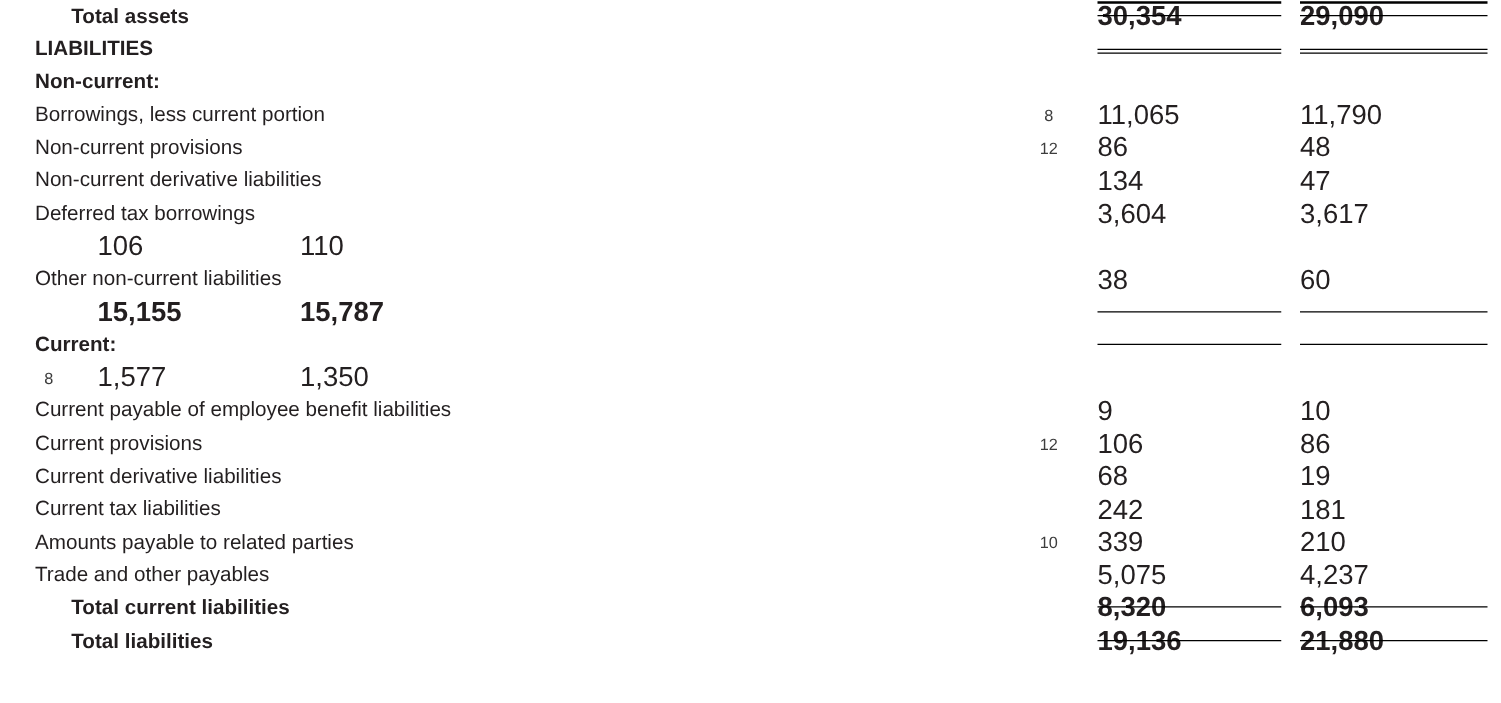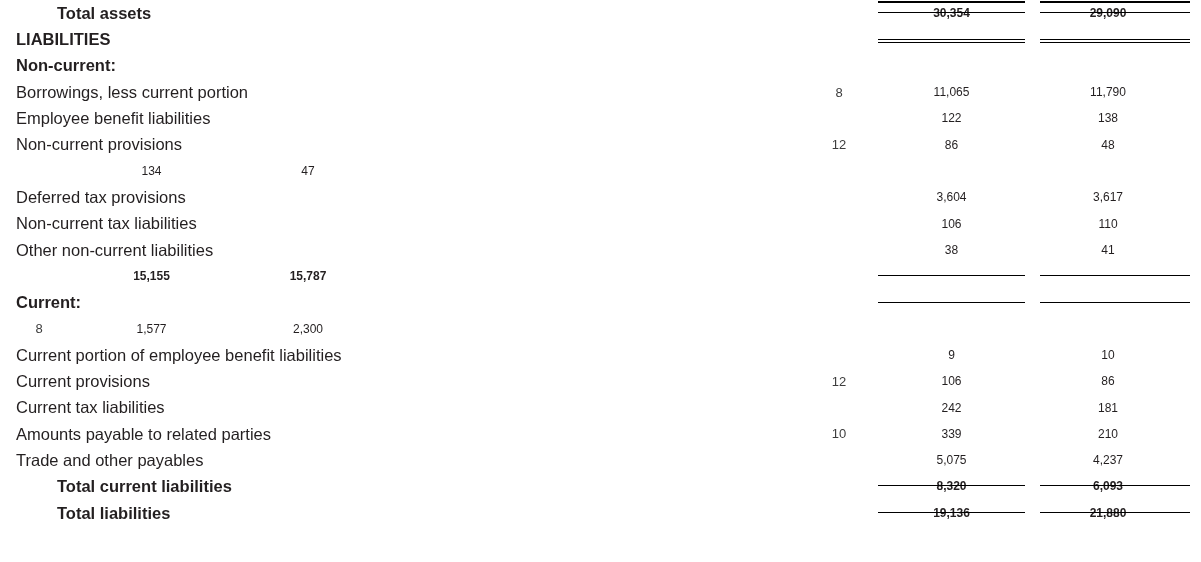--- a/index.html
+++ b/index.html
@@ -25,42 +25,42 @@
   .row {
     position: relative;
     height: 26.3px;
     display: flex;
     align-items: center;
     box-sizing: border-box;
   }
 
   .cell-label {
     flex: 0 0 800px;
-    padding-left: 16px;
+    padding-left: 28px;
     box-sizing: border-box;
     font-size: 16.5px;
     line-height: 1;
     white-space: nowrap;
   }
   .cell-label.indent {
     padding-left: 57px;
   }
 
   .cell-note {
     flex: 0 0 78px;
     text-align: center;
     font-size: 13px;
     line-height: 1;
     color: #3d3d3d;
   }
 
   .cell-num {
     flex: 0 0 147px;
-    text-align: center;
-    font-size: 12px;
+    text-align: left;
+    font-size: 22px;
     line-height: 1;
     box-sizing: border-box;
   }
   .cell-num.c1 { padding-right: 0px; }
   .cell-num.c2 { margin-left: 15px; padding-right: 11px; }
 
   .bold { font-weight: bold; }
 
   
   .rules {
@@ -134,53 +134,47 @@
         <div class="cell-num c1"></div>
         <div class="cell-num c2"></div>
       </div>
       <div class="row">
         <div class="cell-label">Borrowings, less current portion</div>
         <div class="cell-note">8</div>
         <div class="cell-num c1">11,065</div>
         <div class="cell-num c2">11,790</div>
       </div>
       <div class="row">
-        <div class="cell-label">Employee benefit liabilities</div>
-        <div class="cell-note"></div>
-        <div class="cell-num c1">122</div>
-        <div class="cell-num c2">138</div>
-      </div>
-      <div class="row">
         <div class="cell-label">Non-current provisions</div>
         <div class="cell-note">12</div>
         <div class="cell-num c1">86</div>
         <div class="cell-num c2">48</div>
       </div>
       <div class="row">
+        <div class="cell-label">Non-current derivative liabilities</div>
         <div class="cell-note"></div>
         <div class="cell-num c1">134</div>
         <div class="cell-num c2">47</div>
       </div>
       <div class="row">
-        <div class="cell-label">Deferred tax provisions</div>
+        <div class="cell-label">Deferred tax borrowings</div>
         <div class="cell-note"></div>
         <div class="cell-num c1">3,604</div>
         <div class="cell-num c2">3,617</div>
       </div>
       <div class="row">
-        <div class="cell-label">Non-current tax liabilities</div>
         <div class="cell-note"></div>
         <div class="cell-num c1">106</div>
         <div class="cell-num c2">110</div>
       </div>
       <div class="row">
         <div class="cell-label">Other non-current liabilities</div>
         <div class="cell-note"></div>
         <div class="cell-num c1">38</div>
-        <div class="cell-num c2">41</div>
+        <div class="cell-num c2">60</div>
       </div>
       <div class="row">
         <div class="cell-note"></div>
         <div class="cell-num c1 bold">15,155</div>
         <div class="cell-num c2 bold">15,787</div>
         <div class="rules">
           <div class="rule col1 top"></div>
           <div class="rule col1 bottom"></div>
           <div class="rule col2 top"></div>
           <div class="rule col2 bottom"></div>
@@ -188,35 +182,41 @@
       </div>
       <div class="row">
         <div class="cell-label bold">Current:</div>
         <div class="cell-note"></div>
         <div class="cell-num c1"></div>
         <div class="cell-num c2"></div>
       </div>
       <div class="row">
         <div class="cell-note">8</div>
         <div class="cell-num c1">1,577</div>
-        <div class="cell-num c2">2,300</div>
-      </div>
-      <div class="row">
-        <div class="cell-label">Current portion of employee benefit liabilities</div>
+        <div class="cell-num c2">1,350</div>
+      </div>
+      <div class="row">
+        <div class="cell-label">Current payable of employee benefit liabilities</div>
         <div class="cell-note"></div>
         <div class="cell-num c1">9</div>
         <div class="cell-num c2">10</div>
       </div>
       <div class="row">
         <div class="cell-label">Current provisions</div>
         <div class="cell-note">12</div>
         <div class="cell-num c1">106</div>
         <div class="cell-num c2">86</div>
       </div>
       <div class="row">
+        <div class="cell-label">Current derivative liabilities</div>
+        <div class="cell-note"></div>
+        <div class="cell-num c1">68</div>
+        <div class="cell-num c2">19</div>
+      </div>
+      <div class="row">
         <div class="cell-label">Current tax liabilities</div>
         <div class="cell-note"></div>
         <div class="cell-num c1">242</div>
         <div class="cell-num c2">181</div>
       </div>
       <div class="row">
         <div class="cell-label">Amounts payable to related parties</div>
         <div class="cell-note">10</div>
         <div class="cell-num c1">339</div>
         <div class="cell-num c2">210</div>

